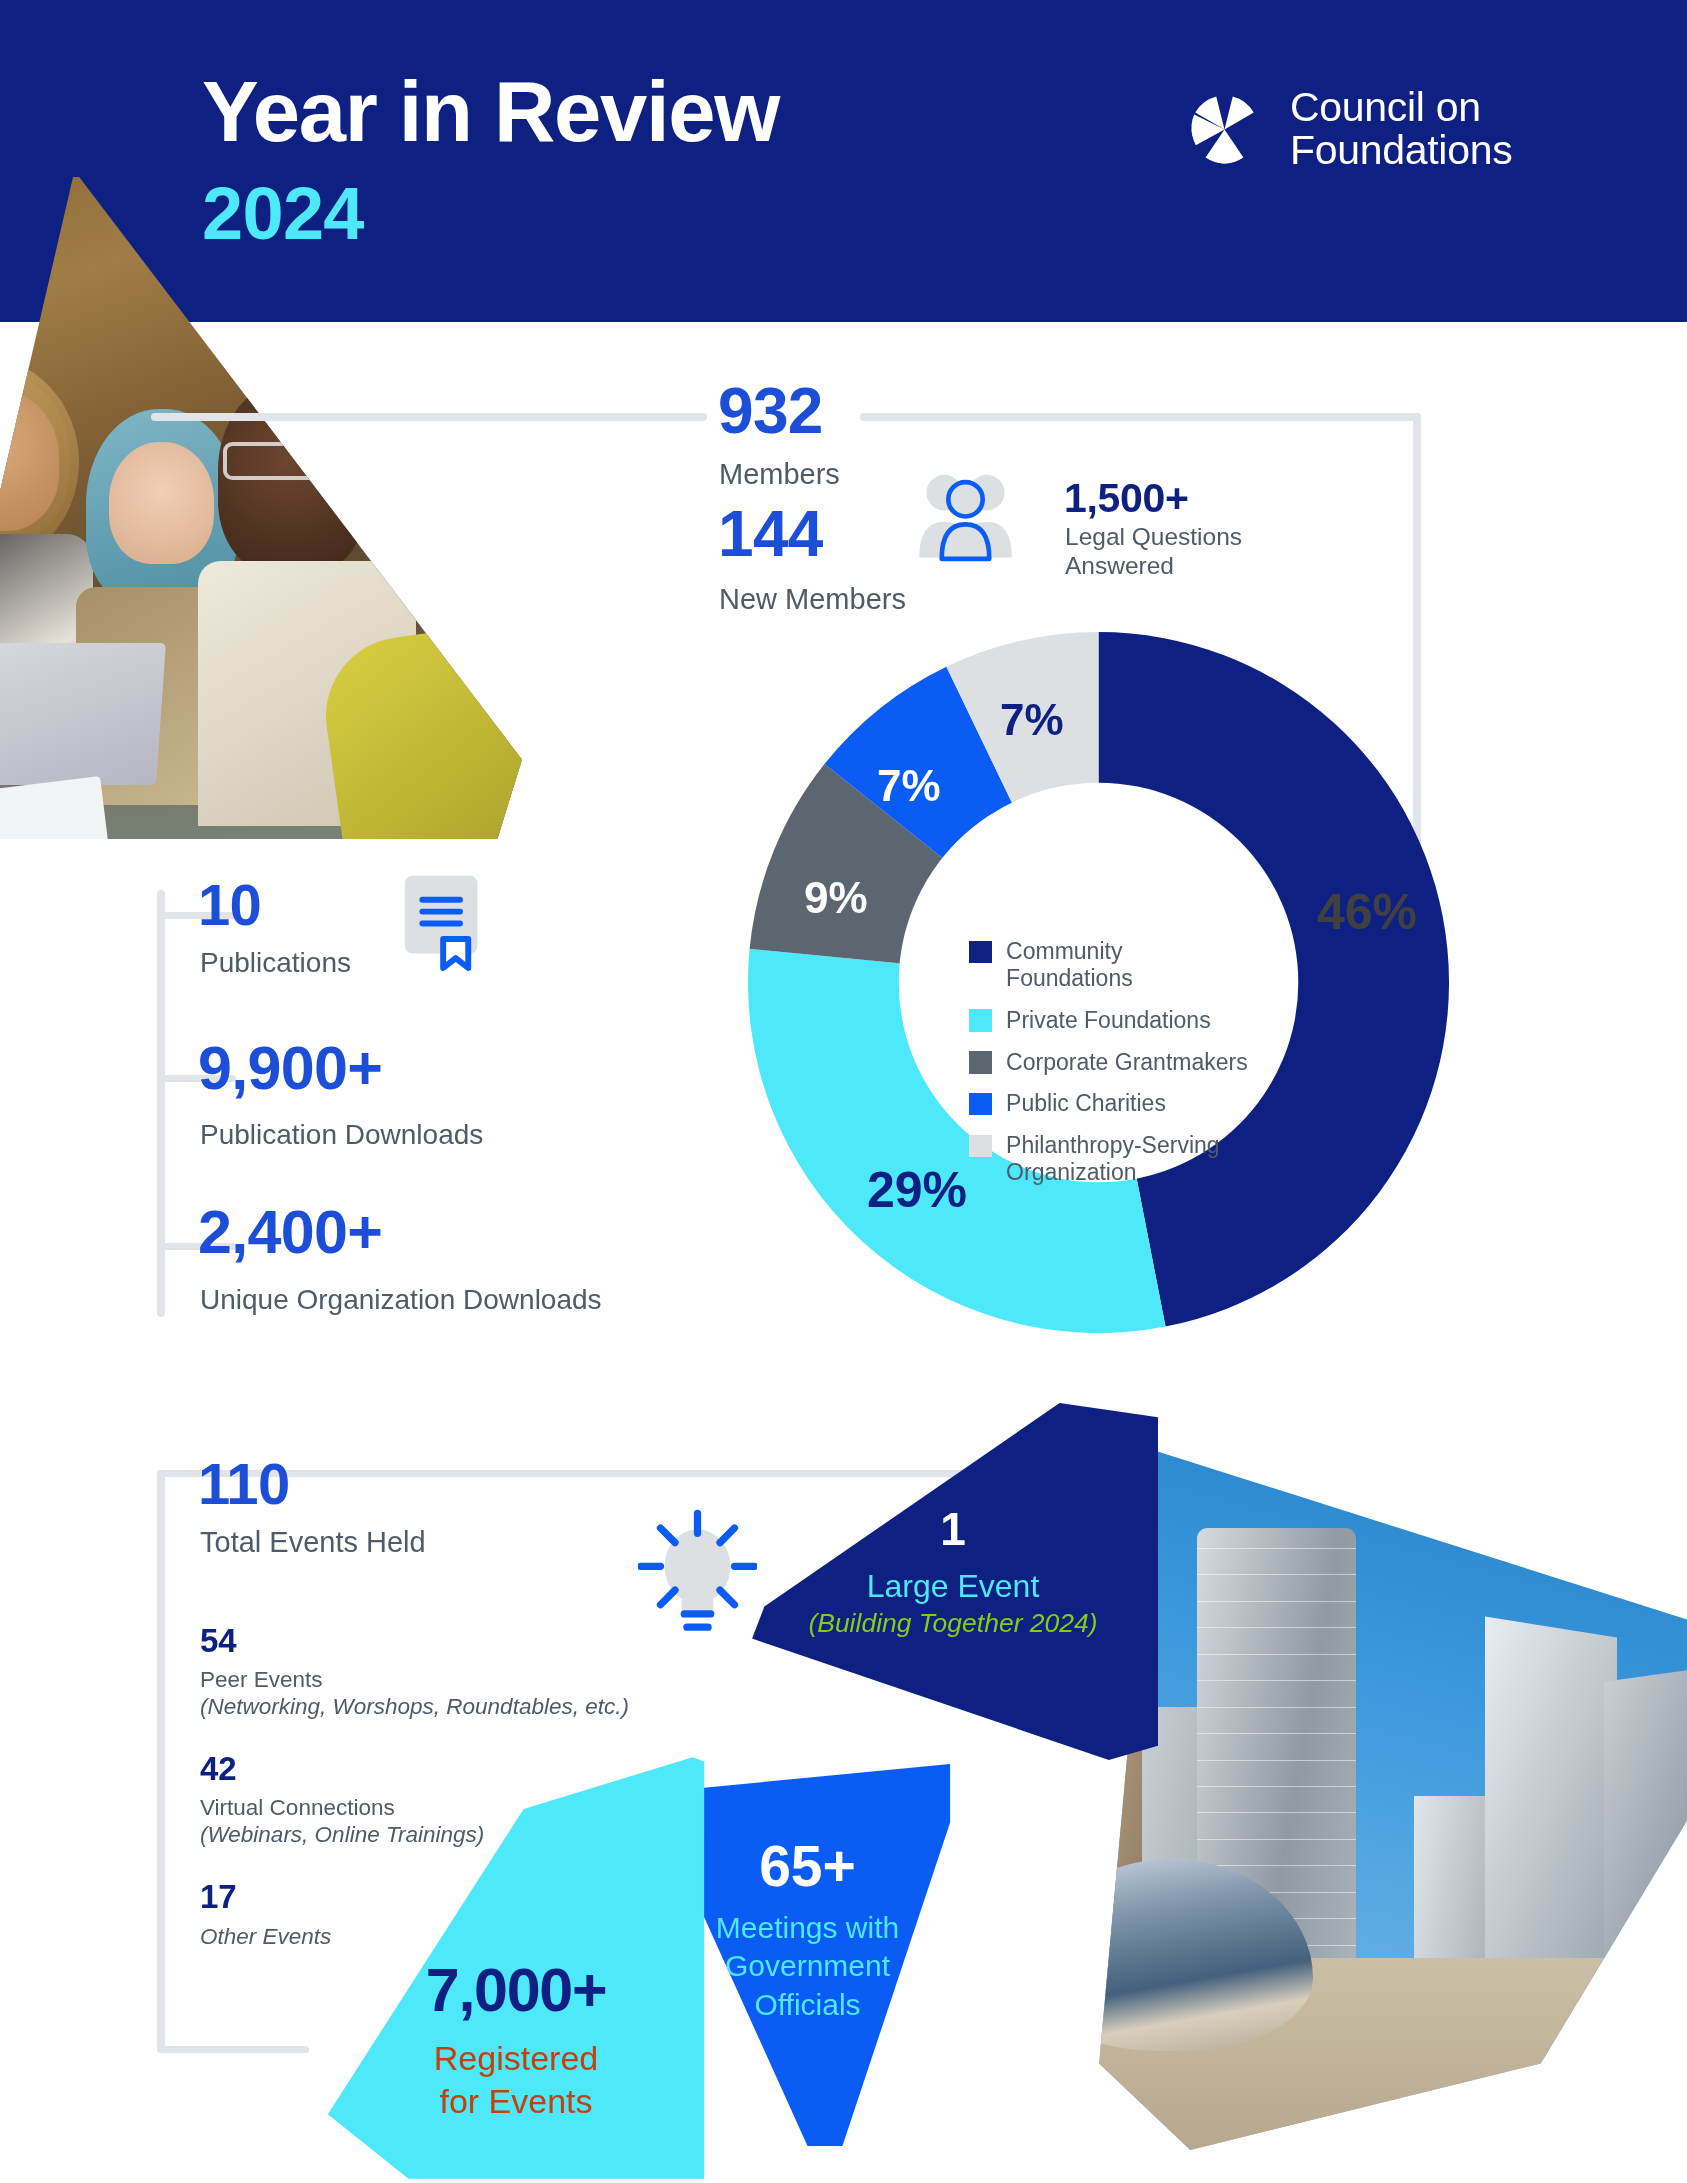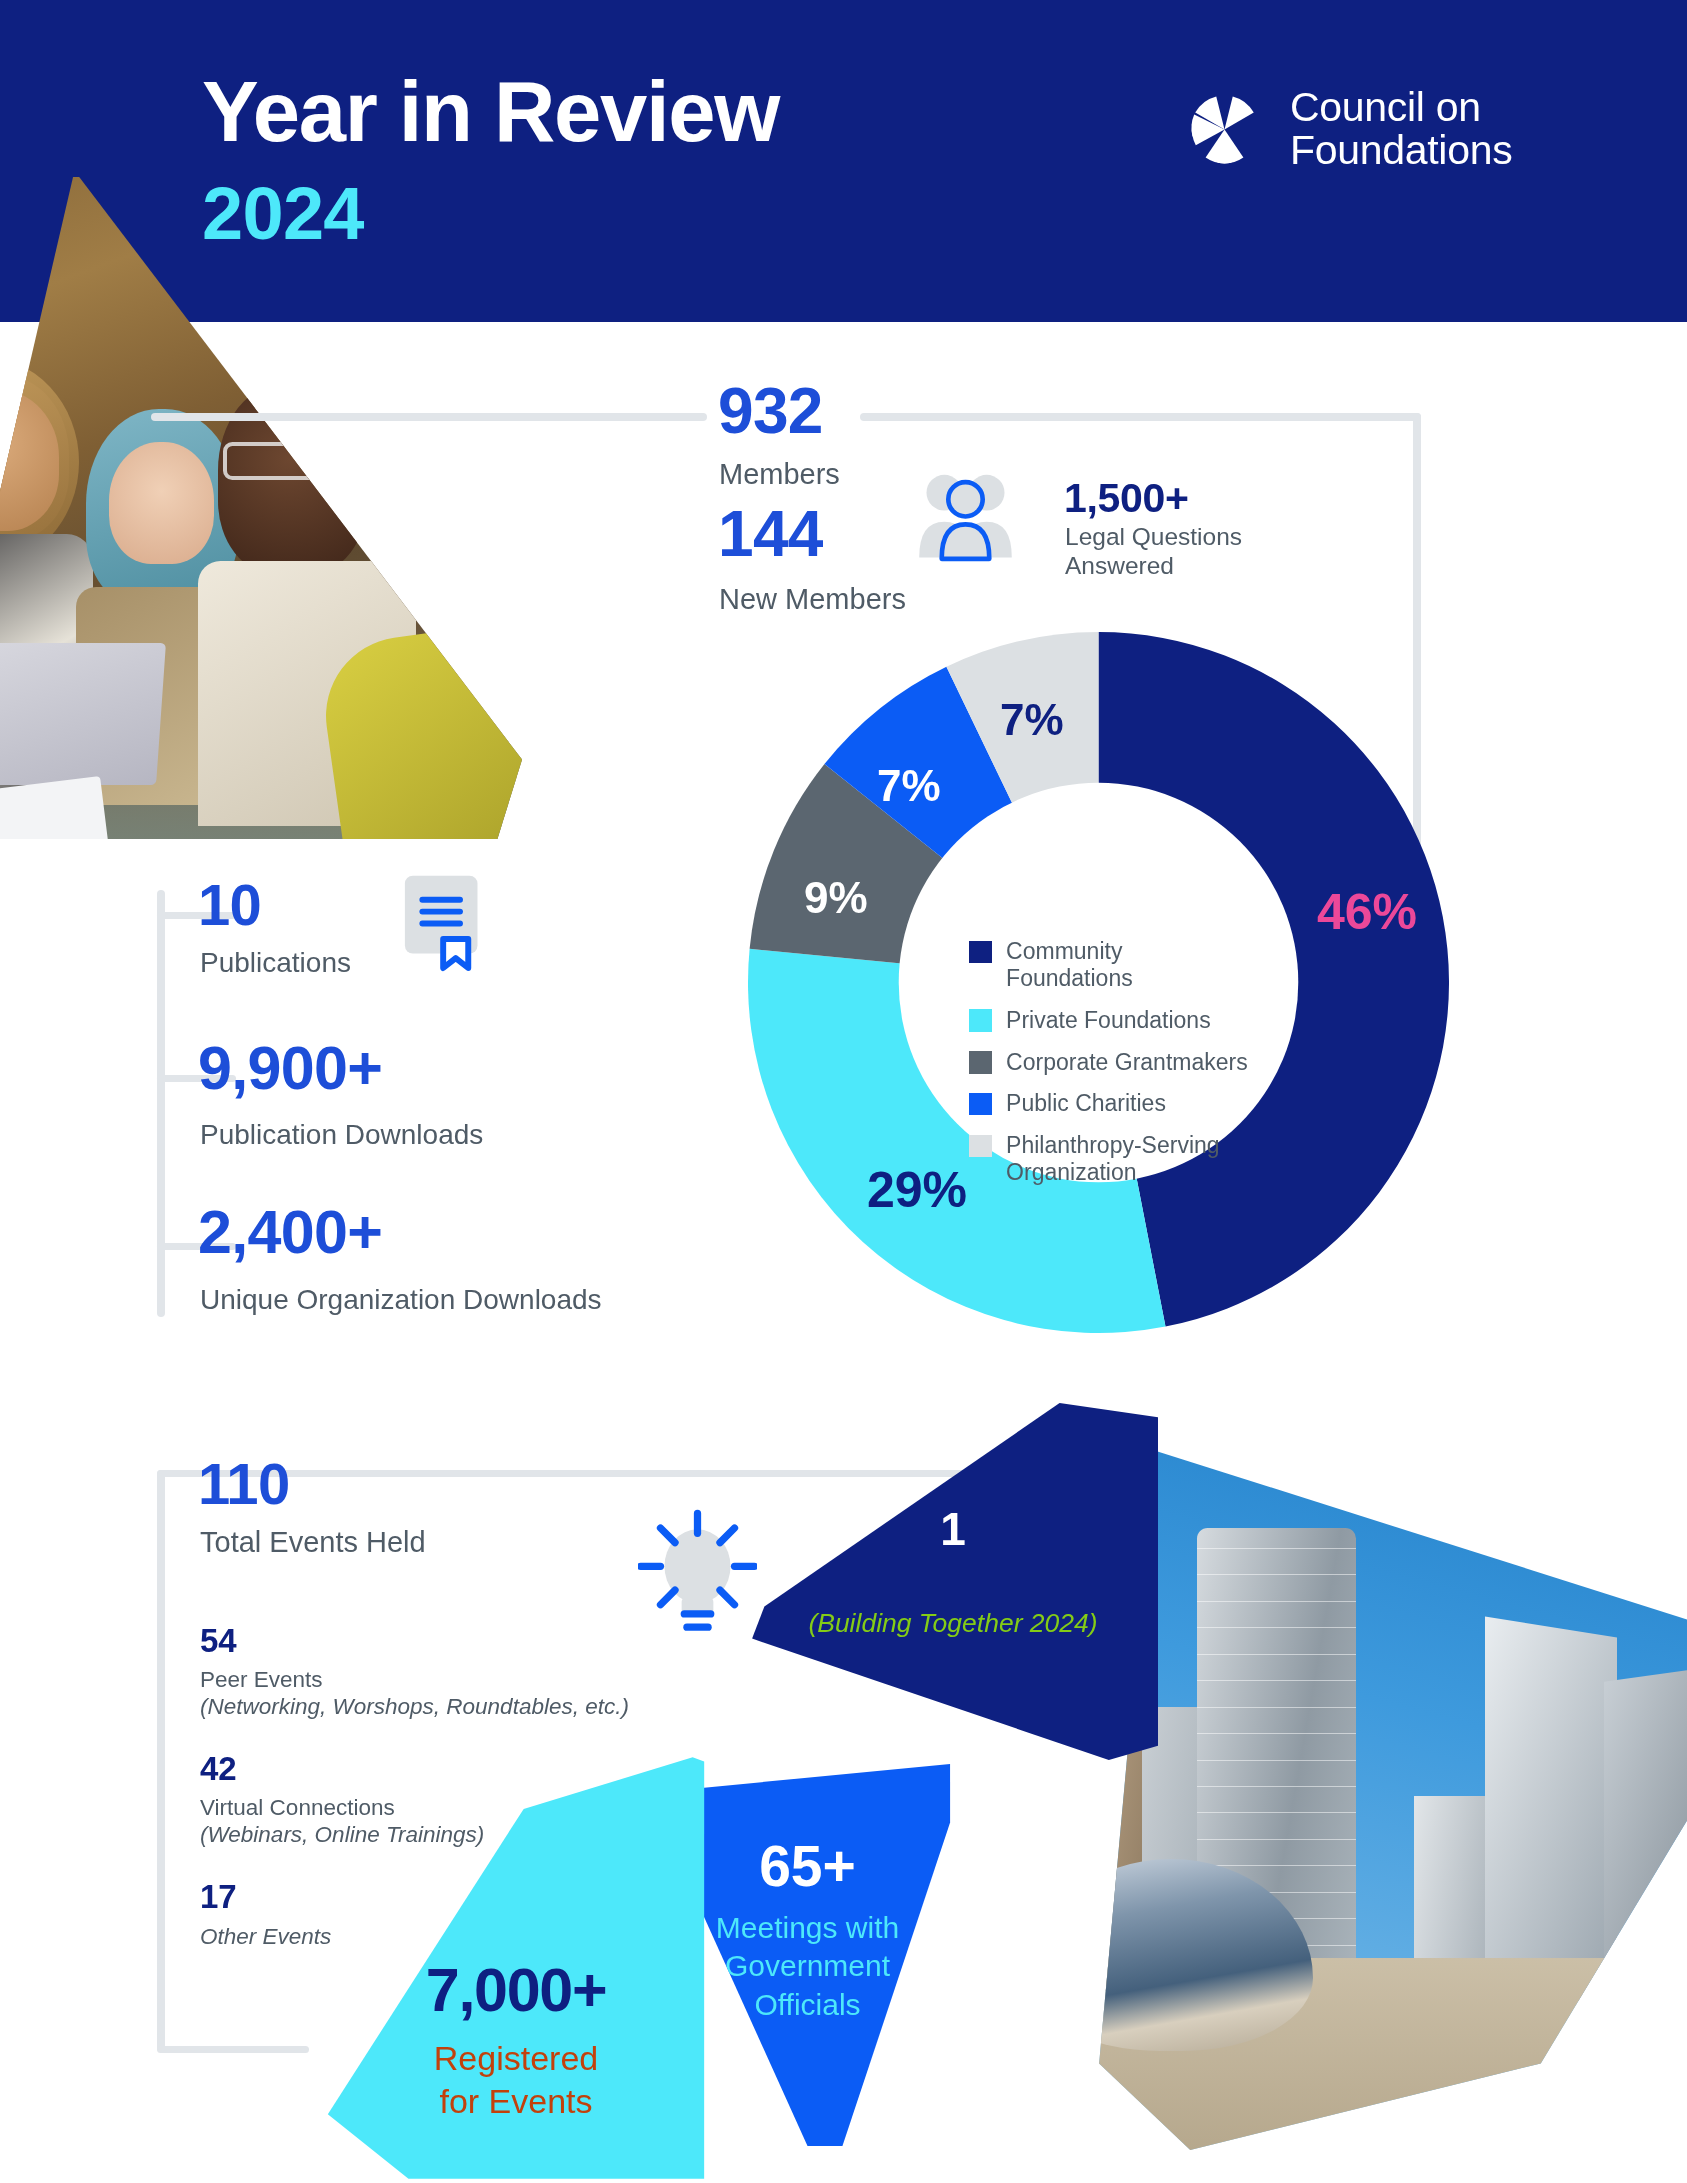--- a/index.html
+++ b/index.html
@@ -183,21 +183,21 @@
     <g id="donut-slices">
         <path d="M 100 100 L 100 0 A 100 100 0 0 1 119.11586287013722 198.15591569910652 Z" fill="#0E2081"></path>
         <path d="M 100 100 L 119.11586287013722 198.15591569910652 A 100 100 0 0 1 0.46208870508017696 90.39769740923182 Z" fill="#4DE8FA"></path>
         <path d="M 100 100 L 0.46208870508017696 90.39769740923182 A 100 100 0 0 1 21.816851753197014 37.65101981412666 Z" fill="#5B6670"></path>
         <path d="M 100 100 L 21.816851753197014 37.65101981412666 A 100 100 0 0 1 56.61162608824417 9.90311320975809 Z" fill="#0B5CF5"></path>
         <path d="M 100 100 L 56.61162608824417 9.90311320975809 A 100 100 0 0 1 99.99999999999999 0 Z" fill="#DCE0E3"></path>
       </g>
     <circle cx="100" cy="100" r="57" fill="#ffffff"></circle>
   </svg>
 </div>
-<div class="dlab" id="d-46" style="left:1317px;top:883px;font-size:50px;color:#ec4899;">46%</div>
+<div class="dlab" id="d-46" style="left:1317px;top:883px;font-size:50px;color:#404040;">46%</div>
 <div class="dlab" id="d-29" style="left:867px;top:1161px;font-size:50px;color:#0E2081;">29%</div>
 <div class="dlab" id="d-9" style="left:804px;top:873px;font-size:44px;color:#ffffff;">9%</div>
 <div class="dlab" id="d-7a" style="left:877px;top:761px;font-size:44px;color:#ffffff;">7%</div>
 <div class="dlab" id="d-7b" style="left:1000px;top:695px;font-size:44px;color:#0E2081;">7%</div>
 
 <div id="legend">
   <div class="lg-row">
     <span class="lg-sw" style="background:#0E2081;"></span>
     <span class="lg-tx">Community Foundations</span>
   </div>
@@ -293,20 +293,21 @@
   </div>
   <div class="bldg" style="left:392px;top:367px;width:73px;height:198px;background:linear-gradient(100deg,#e2e6e9,#a9b2b9);"></div>
   <div class="bldg" style="left:463px;top:198px;width:132px;height:370px;background:linear-gradient(110deg,#e9edf0,#97a2ab);transform:skewY(9deg);"></div>
   <div class="bldg" style="left:582px;top:245px;width:112px;height:318px;background:linear-gradient(110deg,#c7ced4,#7d8891);transform:skewY(-8deg);"></div>
   <div class="plaza" style="left:0;top:529px;width:701px;height:192px;"></div>
   <div class="bean" style="left:6.6px;top:430px;width:284px;height:192px;"></div>
 </div>
 
 <div class="wedge" id="w-large">
   <div class="wtxt" style="top:99px;font-size:46px;font-weight:bold;color:#ffffff;">1</div>
+  <div class="wtxt" style="top:165px;font-size:32px;color:#4DE8FA;">Large Event</div>
   <div class="wtxt" style="top:205px;font-size:26.5px;font-style:italic;color:#84cc16;">(Building Together 2024)</div>
 </div>
 
 <div class="wedge" id="w-65">
   <div class="wtxt" style="top:73px;font-size:57px;font-weight:bold;color:#ffffff;">65+</div>
   <div class="wtxt" style="top:149px;font-size:30px;color:#4DE8FA;line-height:1.28;">
     <div>Meetings with</div>
     <div>Government</div>
     <div>Officials</div>
   </div>

